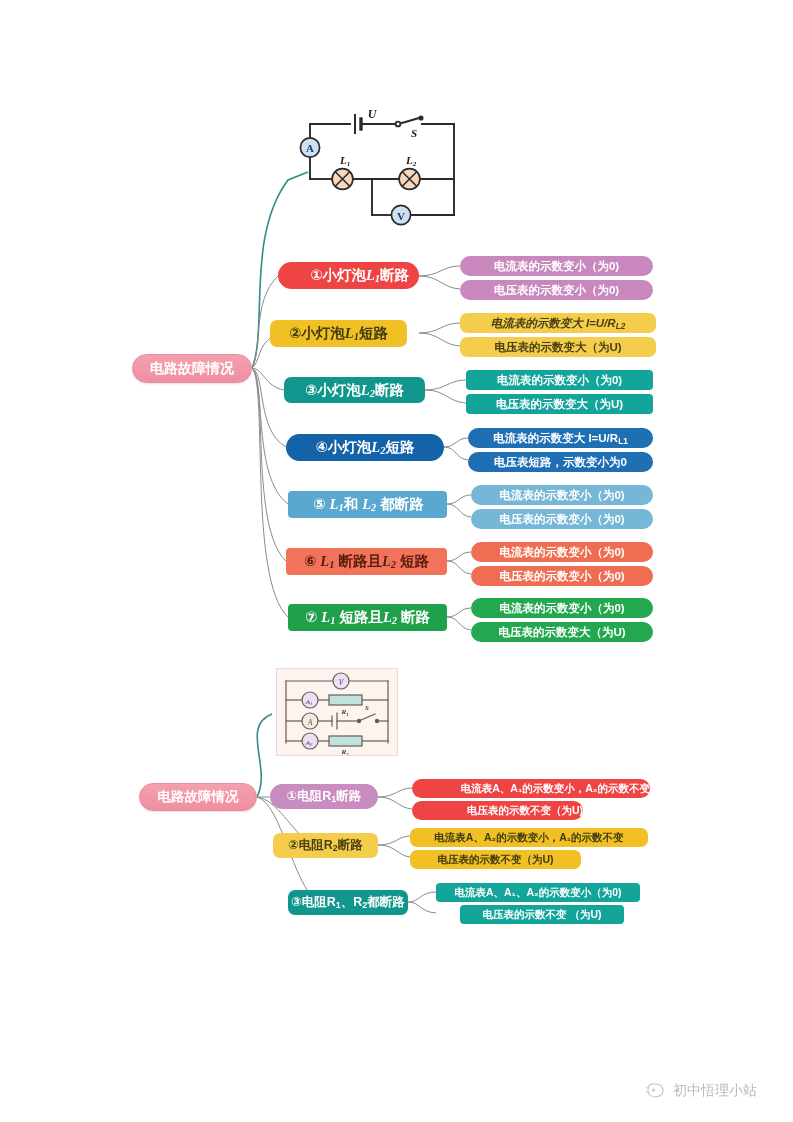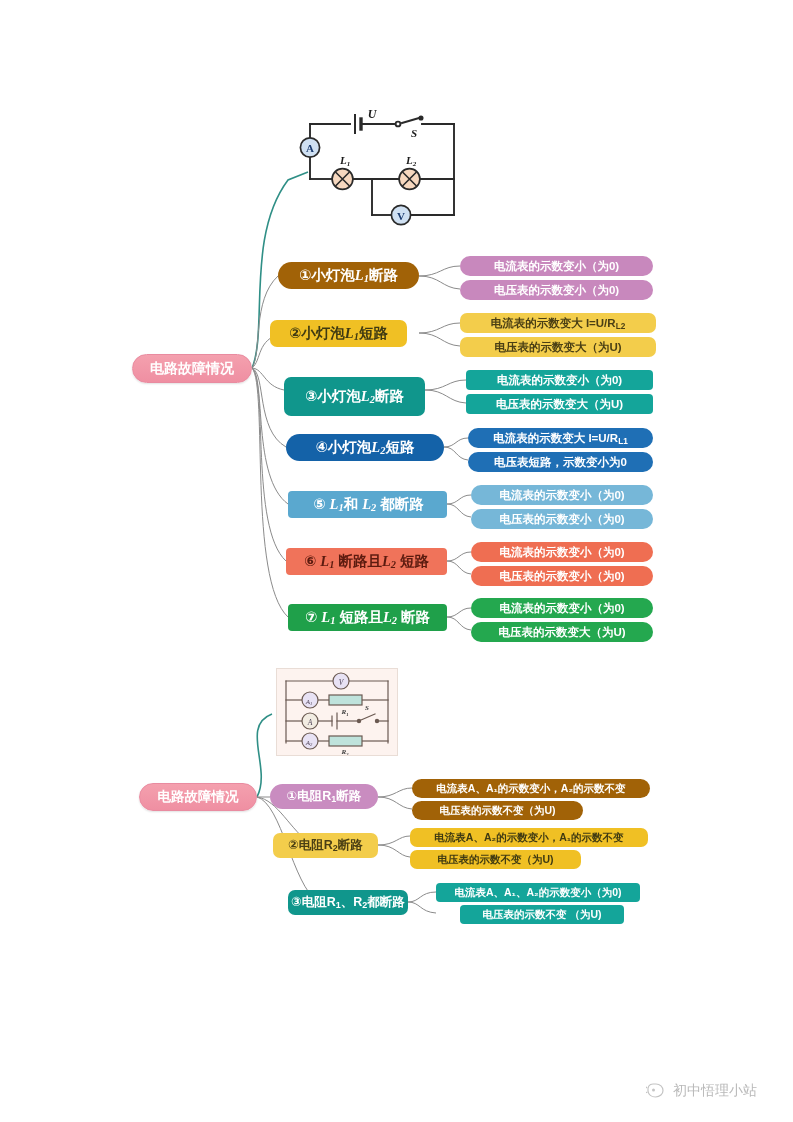--- a/index.html
+++ b/index.html
@@ -33,21 +33,21 @@
     border:1px solid #e98ba0;
     border-radius:999px;
     color:#ffffff;
     font-size:14px;
     box-shadow:0 1px 2px rgba(0,0,0,.12);
   }
 
   .lvl1 { font-size:14.5px; padding:0 10px; }
   .lvl2 { font-size:11.5px; padding:0 10px; }
 
-  .c-purple  { background:#a16207; }
+  .c-purple  { background:#ef4444;justify-content:flex-end; }
   .c-purple2 { background:#c888bd; }
   .c-yellow  { background:#f0c024; color:#3f3a12; }
   .c-yellow2 { background:#f3cd4b; color:#4a3f14; }
   .c-teal    { background:#10968c; }
   .c-teal2   { background:#14a59a; }
   .c-blue    { background:#1462a8; }
   .c-blue2   { background:#1f6fb5; }
   .c-lblue   { background:#5aa8cf;padding-left:12px; }
   .c-lblue2  { background:#76b7d8; }
   .c-salmon  { background:#f0735a; color:#5c1b0f; }
@@ -176,28 +176,28 @@
   </div>
   <div class="node pill c-purple2 lvl2" style="left:460px; top:280px; width:193px; height:20px;">
     <span>电压表的示数变小（为0)</span>
   </div>
 
   <div class="node soft c-yellow lvl1" style="left:270px; top:320px; width:137px; height:27px;">
     <span>
       <span>②</span><span>小灯泡</span><span class="ital">L</span><span class="sub ital">1</span><span>短路</span>
     </span>
   </div>
-  <div class="node soft c-yellow2 lvl2" style="left:460px; top:313px; width:196px; height:20px;">
+  <div class="node soft c-yellow2 lvl2" style="left:460px; top:313px; width:196px; height:20px;font-style:italic;">
     <span><span>电流表的示数变大 I=U/R</span><span class="sub">L2</span></span>
   </div>
   <div class="node soft c-yellow2 lvl2" style="left:460px; top:337px; width:196px; height:20px;">
     <span>电压表的示数变大（为U)</span>
   </div>
 
-  <div class="node soft c-teal lvl1" style="left:284px; top:377px; width:141px; height:39px;">
+  <div class="node soft c-teal lvl1" style="left:284px; top:377px; width:141px; height:26px;">
     <span>
       <span>③</span><span>小灯泡</span><span class="ital">L</span><span class="sub ital">2</span><span>断路</span>
     </span>
   </div>
   <div class="node rect c-teal2 lvl2" style="left:466px; top:370px; width:187px; height:20px;">
     <span>电流表的示数变小（为0)</span>
   </div>
   <div class="node rect c-teal2 lvl2" style="left:466px; top:394px; width:187px; height:20px;">
     <span>电压表的示数变大（为U)</span>
   </div>

